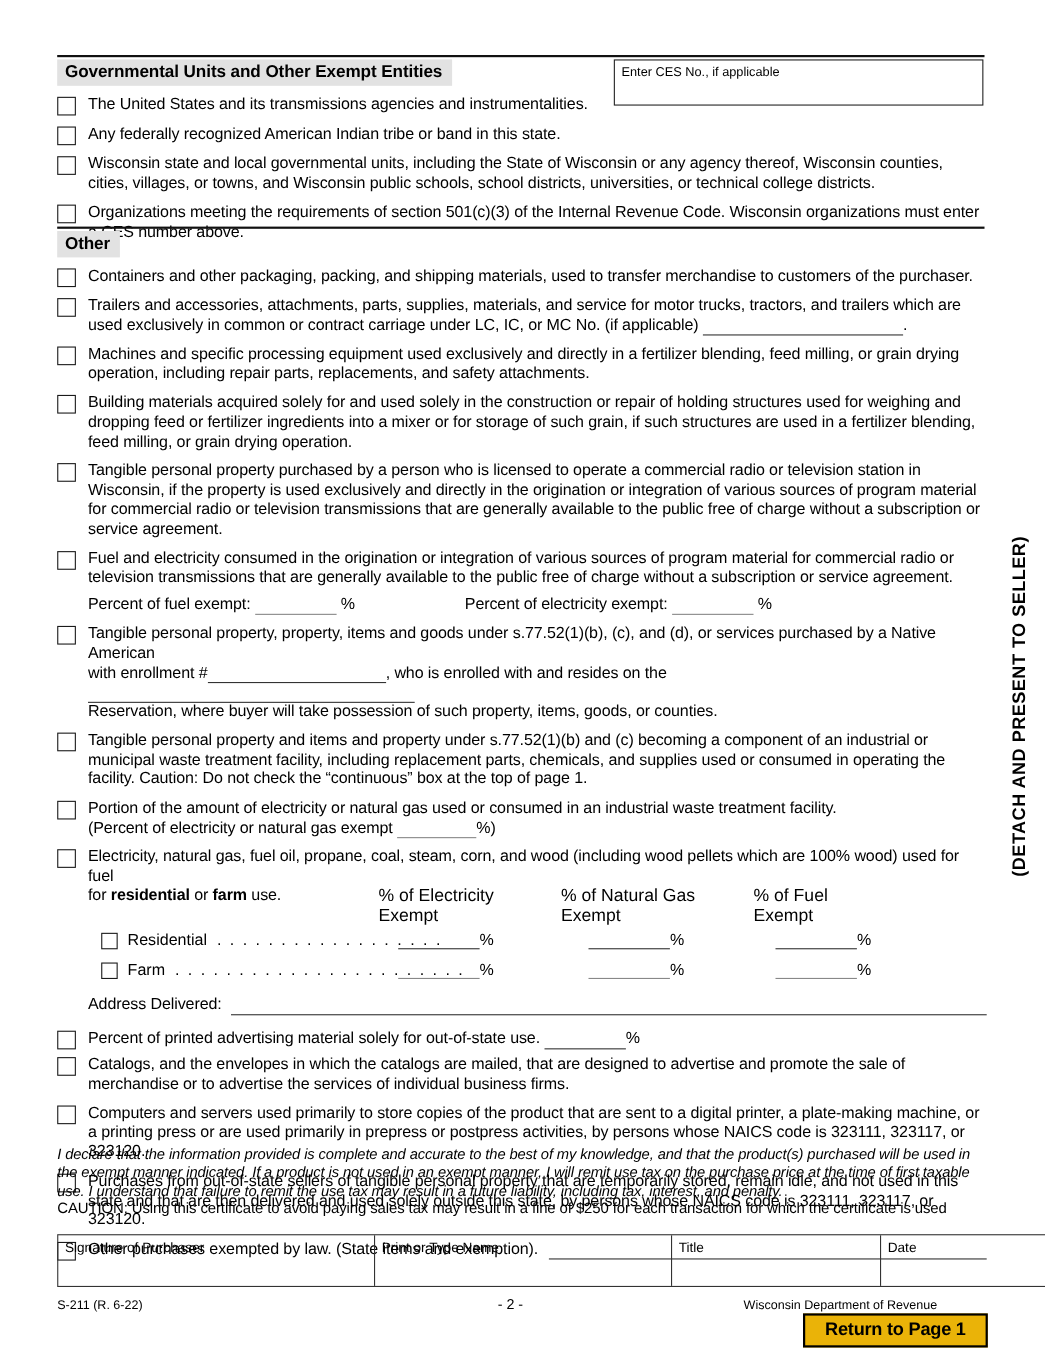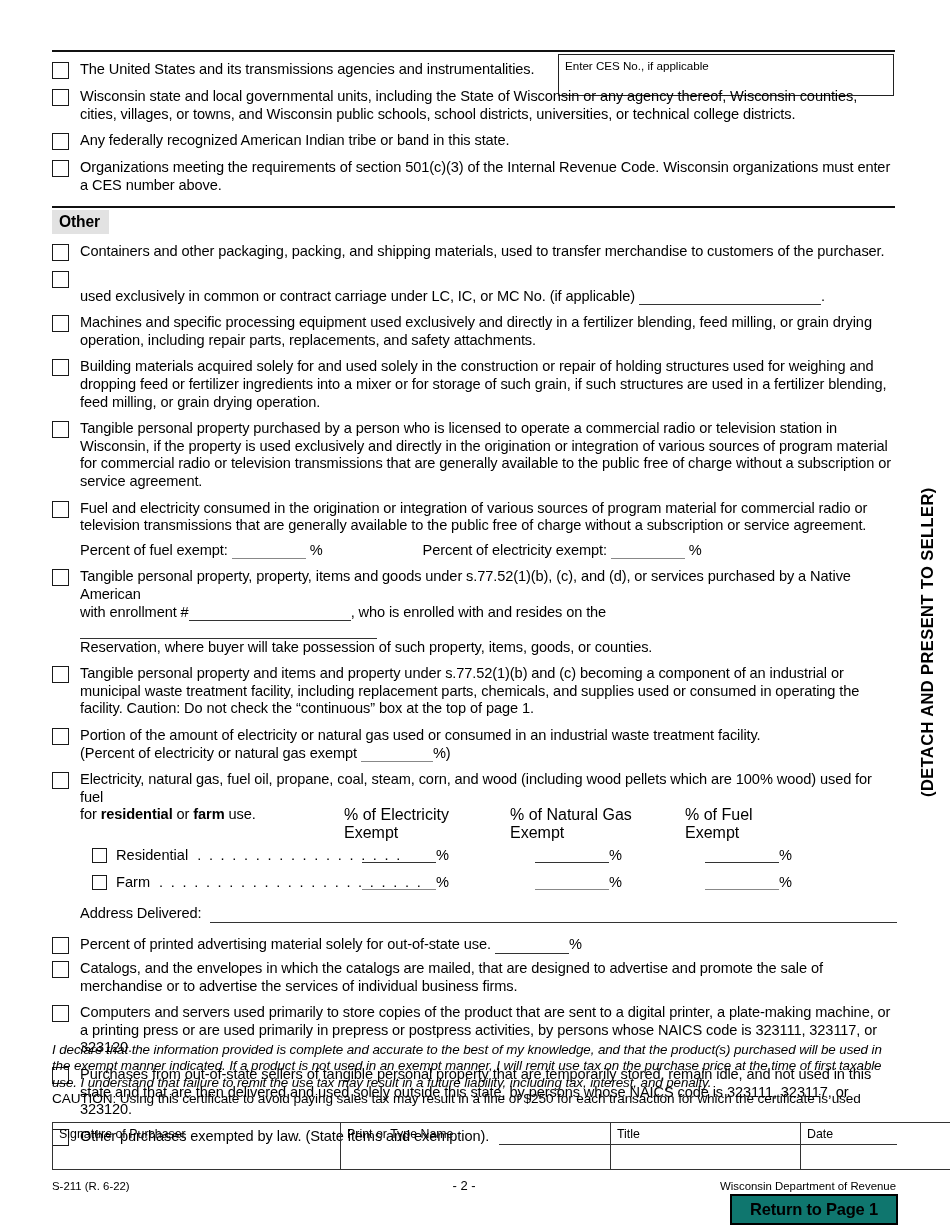--- a/index.html
+++ b/index.html
@@ -172,27 +172,27 @@
   .footer {
     position: absolute;
     left: 52px; top: 1178px;
     width: 844px;
     font-size: 11.4px;
     display: flex;
     align-items: baseline;
   }
   .f-left { width: 200px; }
   .f-mid { flex: 1; text-align: center; font-size: 13px; }
-  .f-right { width: 220px; text-align: right; }
+  .f-right { width: 220px; text-align: left; }
 
   .return-btn {
     position: absolute;
     left: 730px; top: 1194px;
     width: 168px; height: 31px;
-    background: #0f766e;
+    background: #eab308;
     border: 2.2px solid #000;
     font-weight: bold;
     font-size: 16.5px;
     display: flex;
     align-items: center;
     justify-content: center;
     letter-spacing: -0.2px;
   }
 </style>
 </head>
@@ -201,34 +201,37 @@
 <div class="page">
 
   <div class="ces-box">
     <div class="ces-label">Enter CES No., if applicable</div>
   </div>
 
   <div class="sidetext">(DETACH AND PRESENT TO SELLER)</div>
 
   <div class="col" style="top:50px;">
     <div class="sec-rule" style="width:843px;"></div>
+    <div style="width:843px;">
+      <span class="sec-head">Governmental Units and Other Exempt Entities</span>
+    </div>
 
     <div class="row item">
       <div class="cb"></div>
       <div class="txt" style="width:800px;">The United States and its transmissions agencies and instrumentalities.</div>
     </div>
 
     <div class="row item">
       <div class="cb"></div>
+      <div class="txt" style="width:800px;">Any federally recognized American Indian tribe or band in this state.</div>
+    </div>
+
+    <div class="row item">
+      <div class="cb"></div>
       <div class="txt" style="width:822px;">Wisconsin state and local governmental units, including the State of Wisconsin or any agency thereof, Wisconsin counties, cities, villages, or towns, and Wisconsin public schools, school districts, universities, or technical college districts.</div>
-    </div>
-
-    <div class="row item">
-      <div class="cb"></div>
-      <div class="txt" style="width:800px;">Any federally recognized American Indian tribe or band in this state.</div>
     </div>
 
     <div class="row item">
       <div class="cb"></div>
       <div class="txt" style="width:822px;">Organizations meeting the requirements of section 501(c)(3) of the Internal Revenue Code.  Wisconsin organizations must enter a CES number above.</div>
     </div>
   </div>
 
   <div class="col" style="top:206px;">
     <div class="sec-rule" style="width:843px;"></div>
@@ -237,21 +240,21 @@
     </div>
 
     <div class="row item">
       <div class="cb"></div>
       <div class="txt" style="width:822px;">Containers and other packaging, packing, and shipping materials, used to transfer merchandise to customers of the purchaser.</div>
     </div>
 
     <div class="row item">
       <div class="cb"></div>
       <div class="txt" style="width:822px;">
-        <br>
+        <span>Trailers and accessories, attachments, parts, supplies, materials, and service for motor trucks, tractors, and trailers which are</span><br>
         <span>used exclusively in common or contract carriage under LC, IC, or MC No. (if applicable)</span>
         <span class="fill" style="width:182px;"></span><span>.</span>
       </div>
     </div>
 
     <div class="row item">
       <div class="cb"></div>
       <div class="txt" style="width:822px;">Machines and specific processing equipment used exclusively and directly in a fertilizer blending, feed milling, or grain drying operation, including repair parts, replacements, and safety attachments.</div>
     </div>
 

